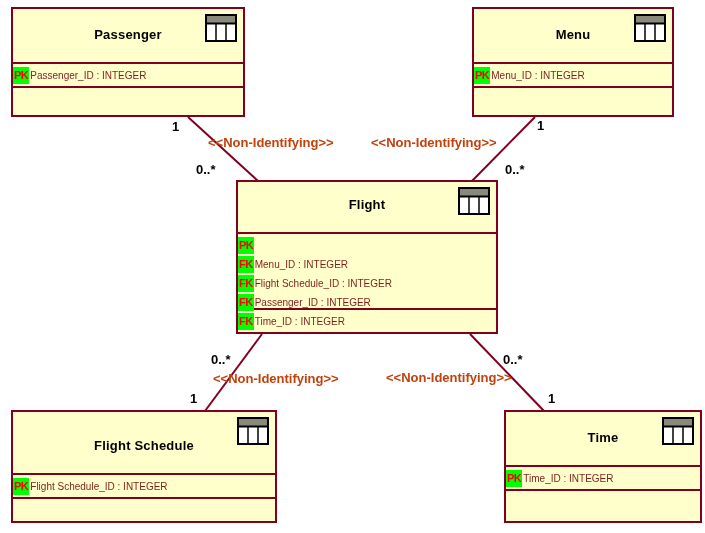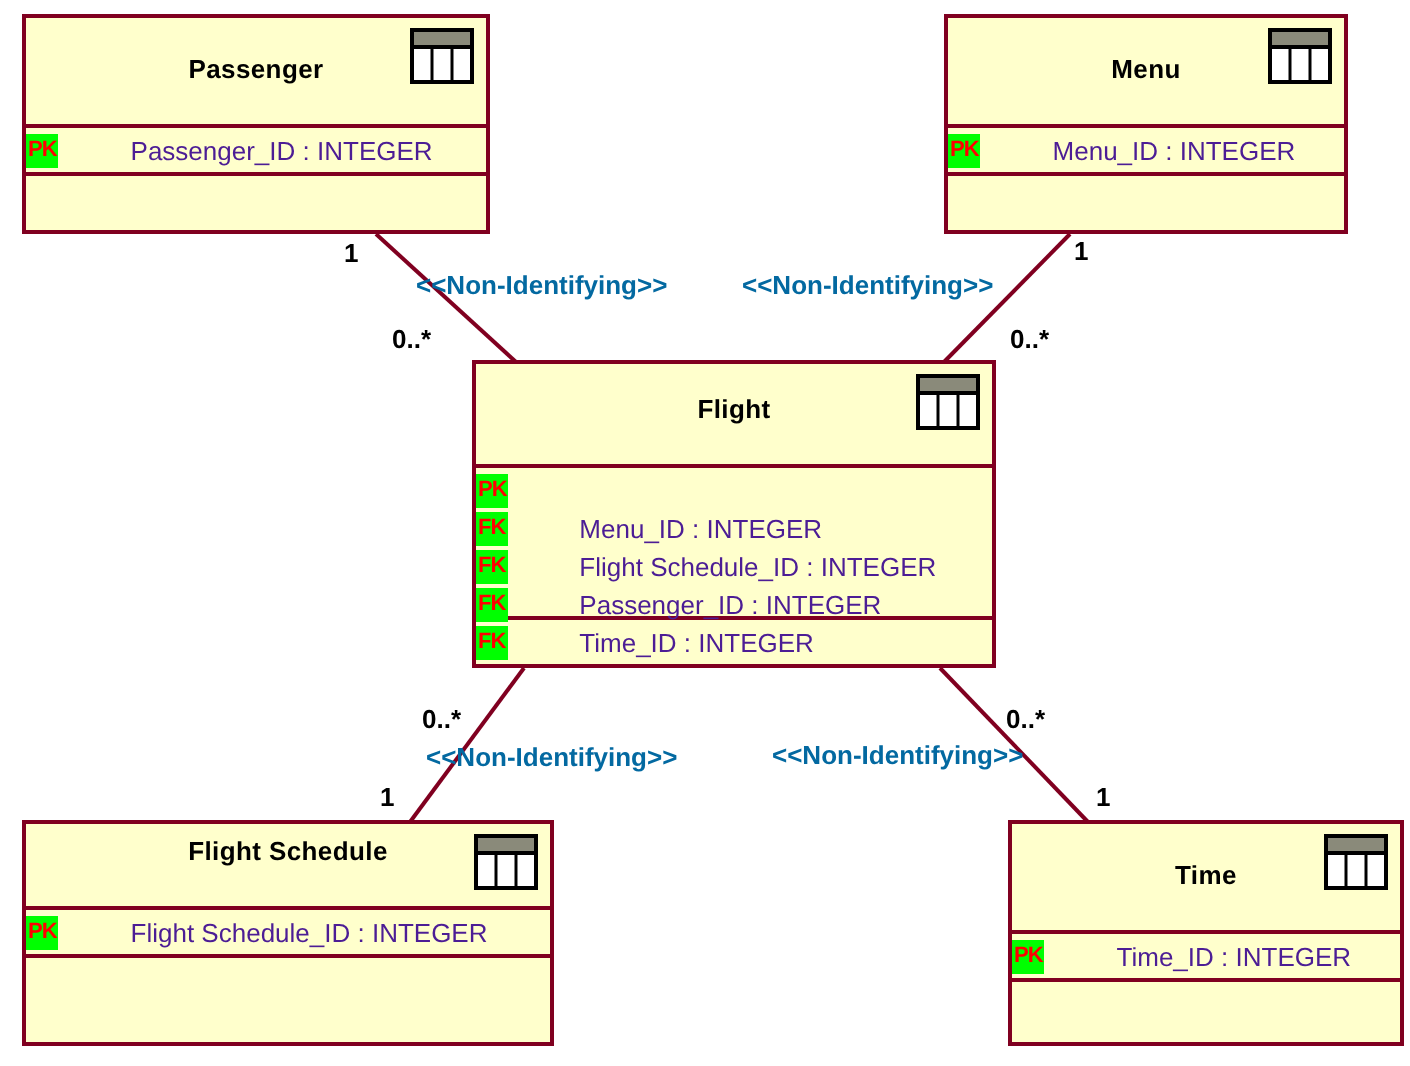--- a/index.html
+++ b/index.html
@@ -77,36 +77,35 @@
     color: #ff0000;
     font-size: 11px;
     font-weight: bold;
     line-height: 17px;
     height: 17px;
     padding: 0 1px;
     font-family: "Liberation Sans", sans-serif;
     letter-spacing: -0.5px;
   }
   .attr-text {
-    font-size: 13px;
-    color: #4c1d95;
+    font-size: 10px;
+    color: #7f1d1d;
     padding-left: 1px;
     line-height: 17px;
-    margin-left: 35px;
   }
   .entity-footer {
     flex: 1 1 auto;
     min-height: 22px;
   }
   
   .edge-label {
     position: absolute;
     font-size: 13px;
     font-weight: bold;
-    color: #0369a1;
+    color: #c2410c;
     white-space: nowrap;
     line-height: 14px;
     text-align: right;
   }
   .mult-label {
     position: absolute;
     font-size: 13px;
     font-weight: bold;
     color: #000000;
     white-space: nowrap;
@@ -198,21 +197,21 @@
       </div>
       <div class="attr-row">
         <span class="key-badge">FK</span>
         <span class="attr-text">Time_ID : INTEGER</span>
       </div>
     </div>
     <div class="entity-footer"></div>
   </div>
 
   <div class="entity" style="left:11px; top:410px; width:266px; height:113px;">
-    <div class="entity-header" style="height:43px;align-items:flex-end;">
+    <div class="entity-header" style="height:63px;align-items:flex-end;">
       <svg class="table-icon" viewBox="0 0 32 28">
         <rect x="1" y="1" width="30" height="26" fill="#ffffff" stroke="#000000" stroke-width="2"></rect>
         <rect x="2" y="2" width="28" height="7" fill="#8a8a7a"></rect>
         <line x1="2" y1="9.5" x2="30" y2="9.5" stroke="#000000" stroke-width="2"></line>
         <line x1="11" y1="10" x2="11" y2="26" stroke="#000000" stroke-width="1.5"></line>
         <line x1="21" y1="10" x2="21" y2="26" stroke="#000000" stroke-width="1.5"></line>
       </svg>
       <span class="entity-title">Flight Schedule</span>
     </div>
     <div class="attrs" style="height:24px;">

